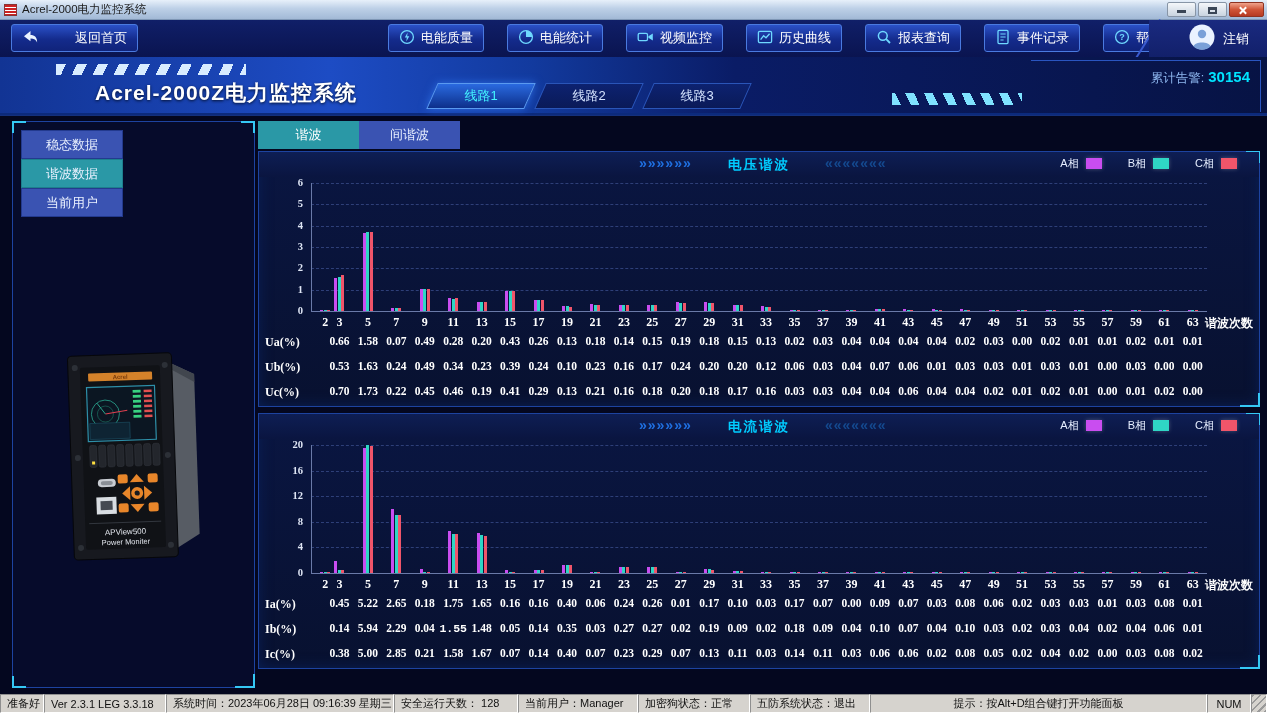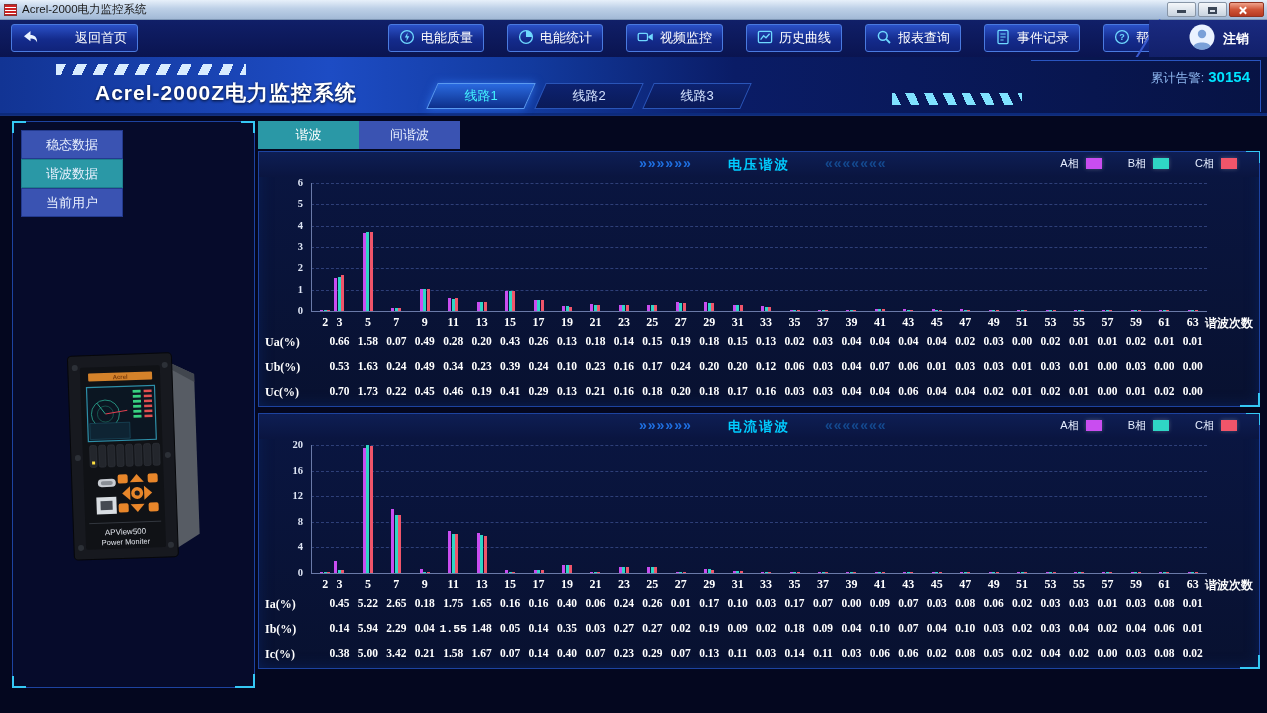--- a/index.html
+++ b/index.html
@@ -26,21 +26,21 @@
   .navbar{position:absolute;left:0;top:20px;width:100%;height:37px;
     background:linear-gradient(#101f68,#0a1450);}
   .nav-btn{position:relative;display:flex;align-items:center;gap:6px;height:28px;padding:0 10px;
     background:linear-gradient(#2b51c8,#142b8c 55%,#10237a);border:1px solid #4a7ae0;border-radius:3px;
     color:#fff;font-size:13px;cursor:pointer;white-space:nowrap;}
   .nav-home{position:absolute;left:11px;top:4px;gap:36px;}
   .nav-right{position:absolute;left:388px;top:4px;display:flex;gap:23px;}
   .logout-zone{position:absolute;right:0;top:0;width:118px;height:37px;
     background:linear-gradient(#1a2a80,#12206a);display:flex;align-items:center;justify-content:flex-end;padding-right:18px;gap:8px;}
   .logout-slash{position:absolute;right:118px;top:-4px;width:2px;height:46px;background:#3a5ad0;transform:rotate(32deg);}
-  .logout-label{font-size:13px;color:#fff;font-weight:bold;}
+  .logout-label{font-size:13px;color:#fff;}
 
   
   .header{position:absolute;left:0;top:57px;width:100%;height:58px;
     background:linear-gradient(90deg,#123494 0,#1d4cc4 26%,#123a9e 42%,#0a1c66 58%,#071344 100%);
     border-bottom:2px solid #0c2a7c;}
   .stripes-tl{position:absolute;left:56px;top:7px;width:190px;height:11px;
     background:repeating-linear-gradient(115deg,#d8ecff 0 9px,transparent 9px 19px);}
   .header-title{position:absolute;left:95px;top:22px;font-size:21px;font-weight:bold;letter-spacing:1px;color:#fff;
     text-shadow:0 1px 3px #04102e;}
   .line-tabs{position:absolute;left:432px;top:26px;display:flex;gap:10px;height:26px;}
@@ -818,21 +818,21 @@
               <span class="cell" style="left: 804px;">0.04</span>
               <span class="cell" style="left: 832.444px;">0.02</span>
               <span class="cell" style="left: 860.889px;">0.04</span>
               <span class="cell" style="left: 889.333px;">0.06</span>
               <span class="cell" style="left: 917.778px;">0.01</span>
             </div>
             <div class="t-row">
               <span class="row-hdr">Ic(%)</span>
               <span class="cell" style="left: 64.4444px;">0.38</span>
               <span class="cell" style="left: 92.8889px;">5.00</span>
-              <span class="cell" style="left: 121.333px;">3.42</span>
+              <span class="cell" style="left: 121.333px;">2.85</span>
               <span class="cell" style="left: 149.778px;">0.21</span>
               <span class="cell" style="left: 178.222px;">1.58</span>
               <span class="cell" style="left: 206.667px;">1.67</span>
               <span class="cell" style="left: 235.111px;">0.07</span>
               <span class="cell" style="left: 263.556px;">0.14</span>
               <span class="cell" style="left: 292px;">0.40</span>
               <span class="cell" style="left: 320.444px;">0.07</span>
               <span class="cell" style="left: 348.889px;">0.23</span>
               <span class="cell" style="left: 377.333px;">0.29</span>
               <span class="cell" style="left: 405.778px;">0.07</span>
@@ -853,13 +853,25 @@
               <span class="cell" style="left: 832.444px;">0.00</span>
               <span class="cell" style="left: 860.889px;">0.03</span>
               <span class="cell" style="left: 889.333px;">0.08</span>
               <span class="cell" style="left: 917.778px;">0.02</span>
             </div>
           </div>
       </section>
     </div>
   </div>
 
+  <div class="statusbar" id="statusbar">
+      <div class="seg" style="width: 44px;">准备好</div>
+      <div class="seg" style="width: 122px;">Ver 2.3.1 LEG 3.3.18</div>
+      <div class="seg" style="width: 228px;">系统时间：2023年06月28日  09:16:39  星期三</div>
+      <div class="seg" style="width: 124px;">安全运行天数：  128</div>
+      <div class="seg" style="width: 120px;">当前用户：Manager</div>
+      <div class="seg" style="width: 112px;">加密狗状态：正常</div>
+      <div class="seg" style="width: 120px;">五防系统状态：退出</div>
+      <div class="seg seg-tip">提示：按Alt+D组合键打开功能面板</div>
+      <div class="seg seg-num">NUM</div>
+      <div class="seg grip"></div>
+    </div>
 </div>
 
 </body></html>

